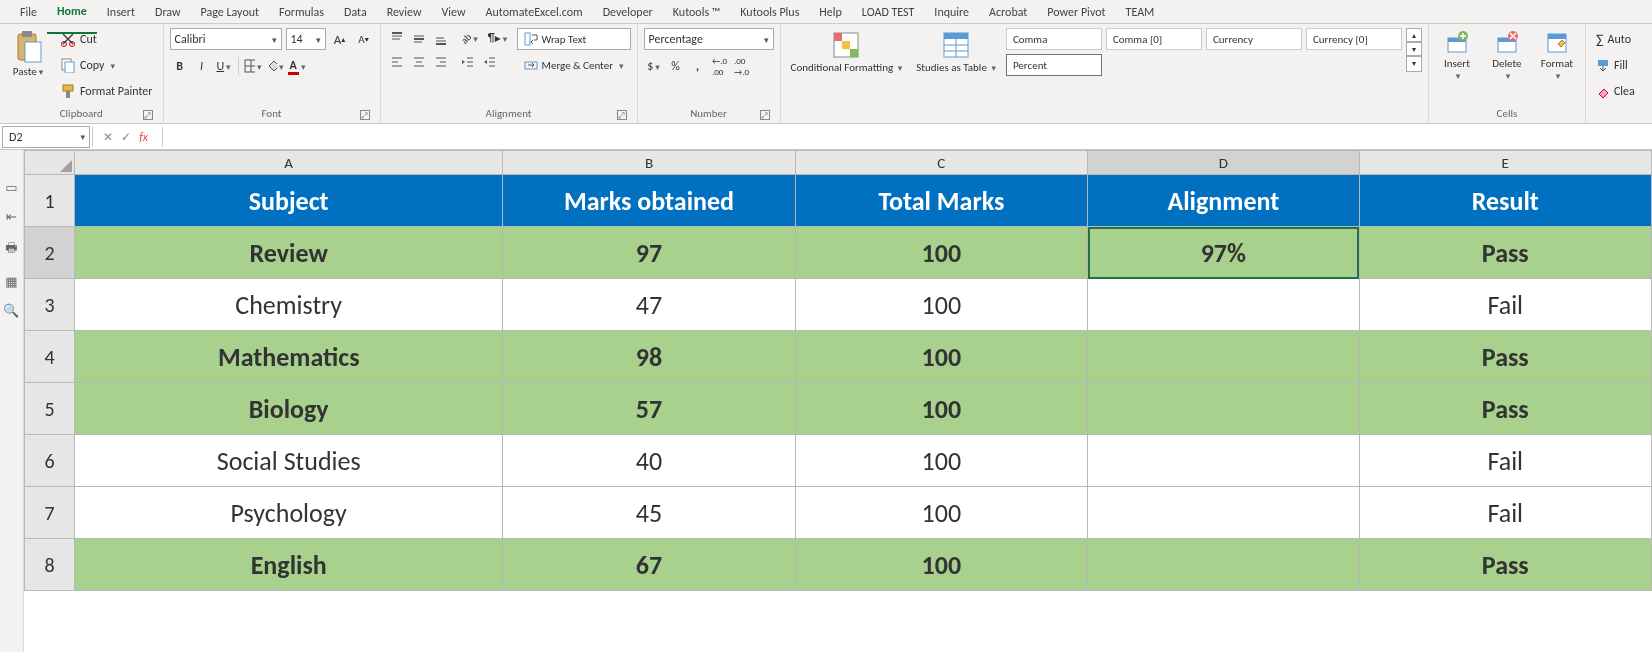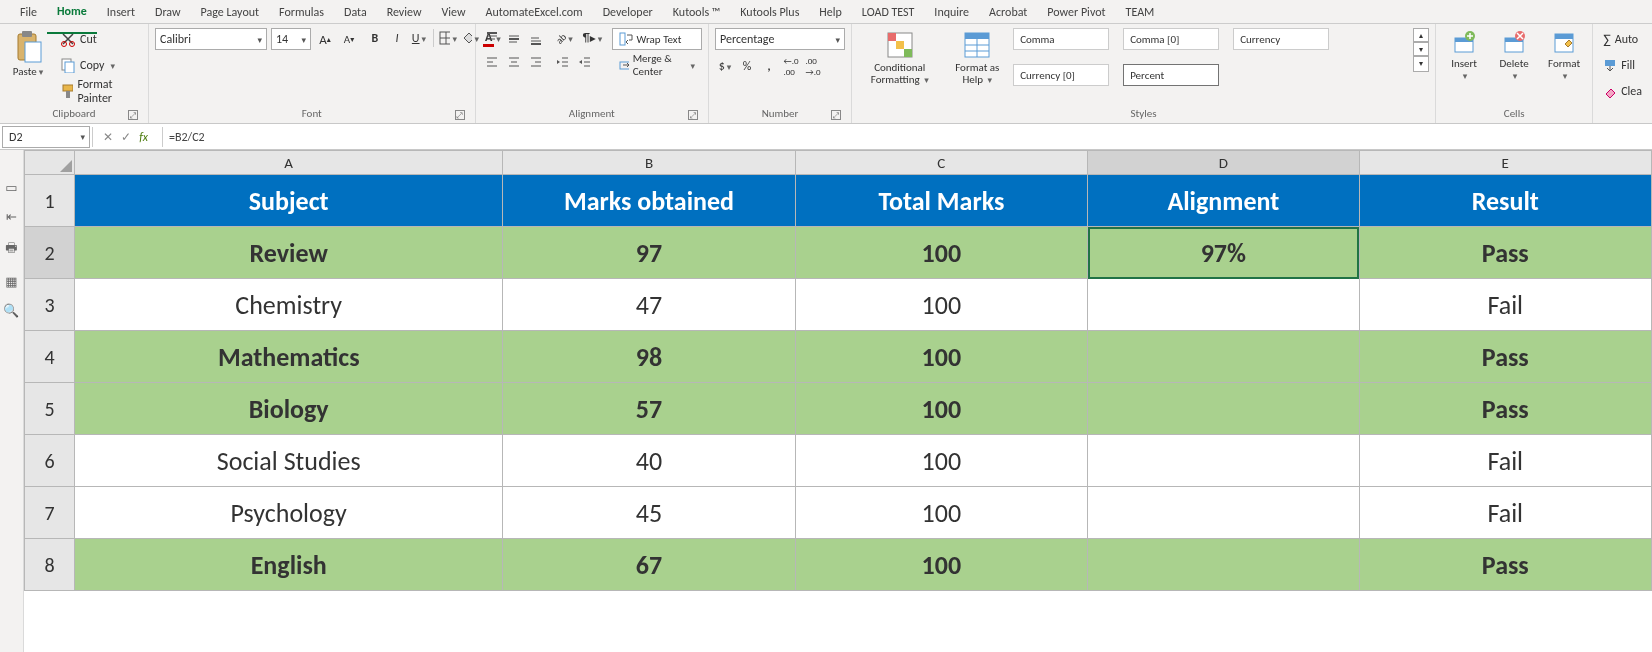--- a/index.html
+++ b/index.html
@@ -12,21 +12,21 @@
 .group-body{display:flex;align-items:flex-start;gap:6px;flex:1}
 .group-label{text-align:center;font-size:11px;color:#666;padding:3px 0;position:relative}
 .dlg{position:absolute;right:4px;bottom:3px;width:10px;height:10px;border:1px solid #888;font-size:8px;line-height:8px;text-align:center;color:#666;cursor:pointer}
 .vbtn{display:flex;flex-direction:column;align-items:center;justify-content:center;padding:2px 4px;cursor:pointer;gap:2px;min-width:44px}
 .vbtn .lbl{font-size:11px;text-align:center;line-height:1.1}
 .col3{display:flex;flex-direction:column;gap:4px;justify-content:flex-start}
 .row3{display:flex;align-items:center;gap:4px;height:22px;padding:0 4px;cursor:pointer;font-size:12px}
 .sel{height:22px;border:1px solid #ababab;background:#fff;font-size:12px;padding:0 18px 0 4px;position:relative;cursor:pointer;display:flex;align-items:center}
 .sel::after{content:"▾";position:absolute;right:4px;color:#555;font-size:9px}
 .iconbox{width:20px;height:20px;display:flex;align-items:center;justify-content:center;border:1px solid transparent;cursor:pointer}
-.styles-gal{display:flex;flex-wrap:wrap;width:400px;gap:14px;align-content:flex-start}
+.styles-gal{display:flex;flex-wrap:wrap;width:400px;gap:4px;align-content:flex-start}
 .style-item{width:96px;height:22px;border:1px solid #ccc;background:#fff;font-size:11px;display:flex;align-items:center;padding:0 6px;cursor:pointer}
 .style-item.sel-item{border:1px solid #737373;background:#fff}
 .spin{display:flex;flex-direction:column;width:16px}
 .spin div{height:14px;border:1px solid #ababab;font-size:8px;text-align:center;line-height:12px;background:#fff;cursor:pointer}
 .fbar{display:flex;align-items:center;height:26px;border-bottom:1px solid #c8c8c8;background:#fff}
 .namebox{width:88px;height:22px;border:1px solid #ababab;margin-left:2px;padding:0 18px 0 6px;font-size:12px;display:flex;align-items:center;position:relative}
 .namebox::after{content:"▾";position:absolute;right:4px;color:#555;font-size:9px}
 .fx-icons{display:flex;align-items:center;gap:8px;padding:0 8px;color:#888}
 .fx-label{font-style:italic;color:#555;padding-right:6px}
 .formula-input{flex:1;height:22px;border:none;outline:none;font-size:12px;padding-left:6px;color:#444}
@@ -111,21 +111,21 @@
               <rect x="6" y="8" width="4" height="7" fill="#888"></rect>
             </svg>
           <span>Format Painter</span>
         </div>
       </div>
     </div>
     <div class="group-label"><span>Clipboard</span><div class="dlg">⤢</div></div>
   </div>
 
   <div class="group" style="min-width:210px">
-    <div class="group-body" style="flex-direction:row;gap:6px">
+    <div class="group-body" style="flex-direction:column;gap:6px">
       <div style="display:flex;gap:4px;align-items:center">
         <div class="sel" style="width:112px">
             <span>Calibri</span>
           </div>
         <div class="sel" style="width:40px">
             <span>14</span>
           </div>
         <div class="iconbox" style="font-size:13px">A<sup style="font-size:8px">▴</sup></div>
         <div class="iconbox" style="font-size:11px">A<sup style="font-size:8px">▾</sup></div>
       </div>
@@ -293,38 +293,37 @@
         <span class="lbl"><span>Conditional Formatting</span> <span class="small-caret">▾</span></span>
       </div>
       <div class="vbtn">
         <svg width="30" height="30">
             <rect x="3" y="3" width="24" height="24" fill="#fff" stroke="#5b9bd5"></rect>
             <rect x="3" y="3" width="24" height="6" fill="#5b9bd5"></rect>
             <line x1="3" y1="15" x2="27" y2="15" stroke="#5b9bd5"></line>
             <line x1="3" y1="21" x2="27" y2="21" stroke="#5b9bd5"></line>
             <line x1="15" y1="9" x2="15" y2="27" stroke="#5b9bd5"></line>
           </svg>
-        <span class="lbl"><span>Format as Help</span> <span class="small-caret">▾</span></span>
+        <span class="lbl"><span>Studies as Table</span> <span class="small-caret">▾</span></span>
       </div>
       <div style="display:flex">
         <div class="styles-gal" id="styles-gal">
             <div class="style-item">Comma</div>
             <div class="style-item">Comma [0]</div>
             <div class="style-item">Currency</div>
             <div class="style-item">Currency [0]</div>
             <div class="style-item sel-item">Percent</div>
           </div>
         <div class="spin">
           <div>▴</div>
           <div>▾</div>
           <div style="height:16px">▾</div>
         </div>
       </div>
     </div>
-    <div class="group-label"><span>Styles</span></div>
   </div>
 
   <div class="group">
     <div class="group-body">
       <div class="vbtn">
         <svg width="26" height="26">
             <rect x="4" y="8" width="18" height="14" fill="#fff" stroke="#5b9bd5"></rect>
             <rect x="4" y="8" width="18" height="4" fill="#5b9bd5"></rect>
             <circle cx="19" cy="6" r="5" fill="#7fba5a"></circle>
             <path d="M19 3 v6 M16 6 h6" stroke="#fff" stroke-width="1.5"></path>
@@ -379,24 +378,23 @@
 </div>
 
 <div class="fbar">
   <div class="namebox">
       <span>D2</span>
     </div>
   <div style="width:1px;height:20px;background:#ccc;margin:0 2px"></div>
   <div class="fx-icons">
     <span style="cursor:pointer">✕</span>
     <span style="cursor:pointer">✓</span>
-    <span class="fx-label" style="cursor:pointer;color:#4d7c0f">fx</span>
+    <span class="fx-label" style="cursor:pointer;color:#ef4444">fx</span>
   </div>
   <div style="width:1px;height:20px;background:#ccc"></div>
-  <input class="formula-input" value="=B2/C2" style="">
 </div>
 
 <div class="sheet-area">
   <div class="left-tools">
     <div>▭</div>
     <div>⇤</div>
     <div>🖶</div>
     <div>▦</div>
     <div>🔍</div>
   </div>

